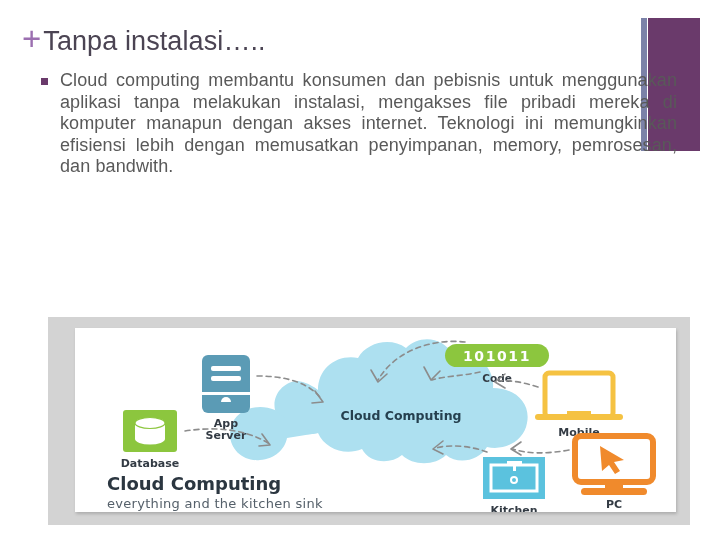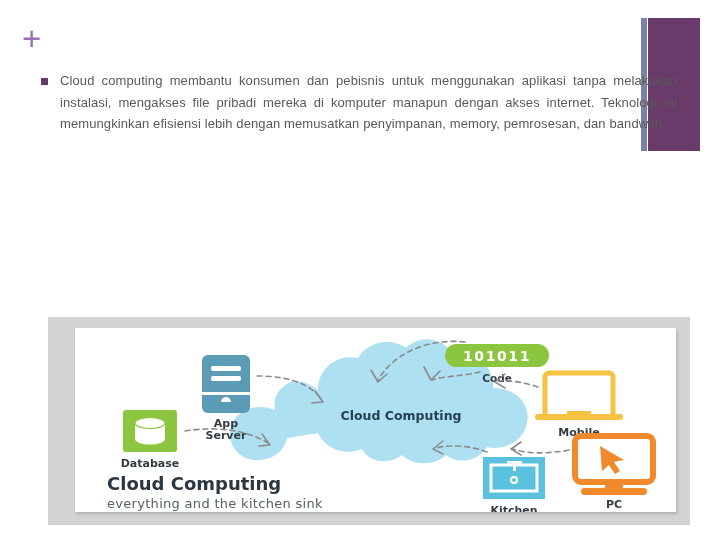--- a/index.html
+++ b/index.html
@@ -69,21 +69,21 @@
   }
   .bullet-mark {
     width: 7px;
     height: 7px;
     background: #6a3a6b;
     flex: 0 0 auto;
     margin-top: 8px;
     margin-right: 12px;
   }
   .bullet-text {
-    font-size: 13px;
+    font-size: 18px;
     line-height: 21.5px;
     color: #595959;
     text-align: justify;
     width: 617px;
     letter-spacing: 0.1px;
   }
 
   
   .picture-frame {
     position: absolute;
@@ -155,20 +155,21 @@
   }
 </style>
 </head>
 <body>
 
 <div class="bar-thin"></div>
 <div class="bar-wide"></div>
 
 <div class="title-row">
   <span class="plus-icon">+</span>
+  <span class="title-text">Tanpa instalasi…..</span>
 </div>
 
 <div class="bullet-block">
   <span class="bullet-mark"></span>
   <span class="bullet-text">Cloud computing membantu konsumen dan pebisnis untuk menggunakan aplikasi tanpa melakukan instalasi, mengakses file pribadi mereka di komputer manapun dengan akses internet. Teknologi ini memungkinkan efisiensi lebih dengan memusatkan penyimpanan, memory, pemrosesan, dan bandwith.</span>
 </div>
 
 <div class="picture-frame">
   <div class="picture-inner">
 

